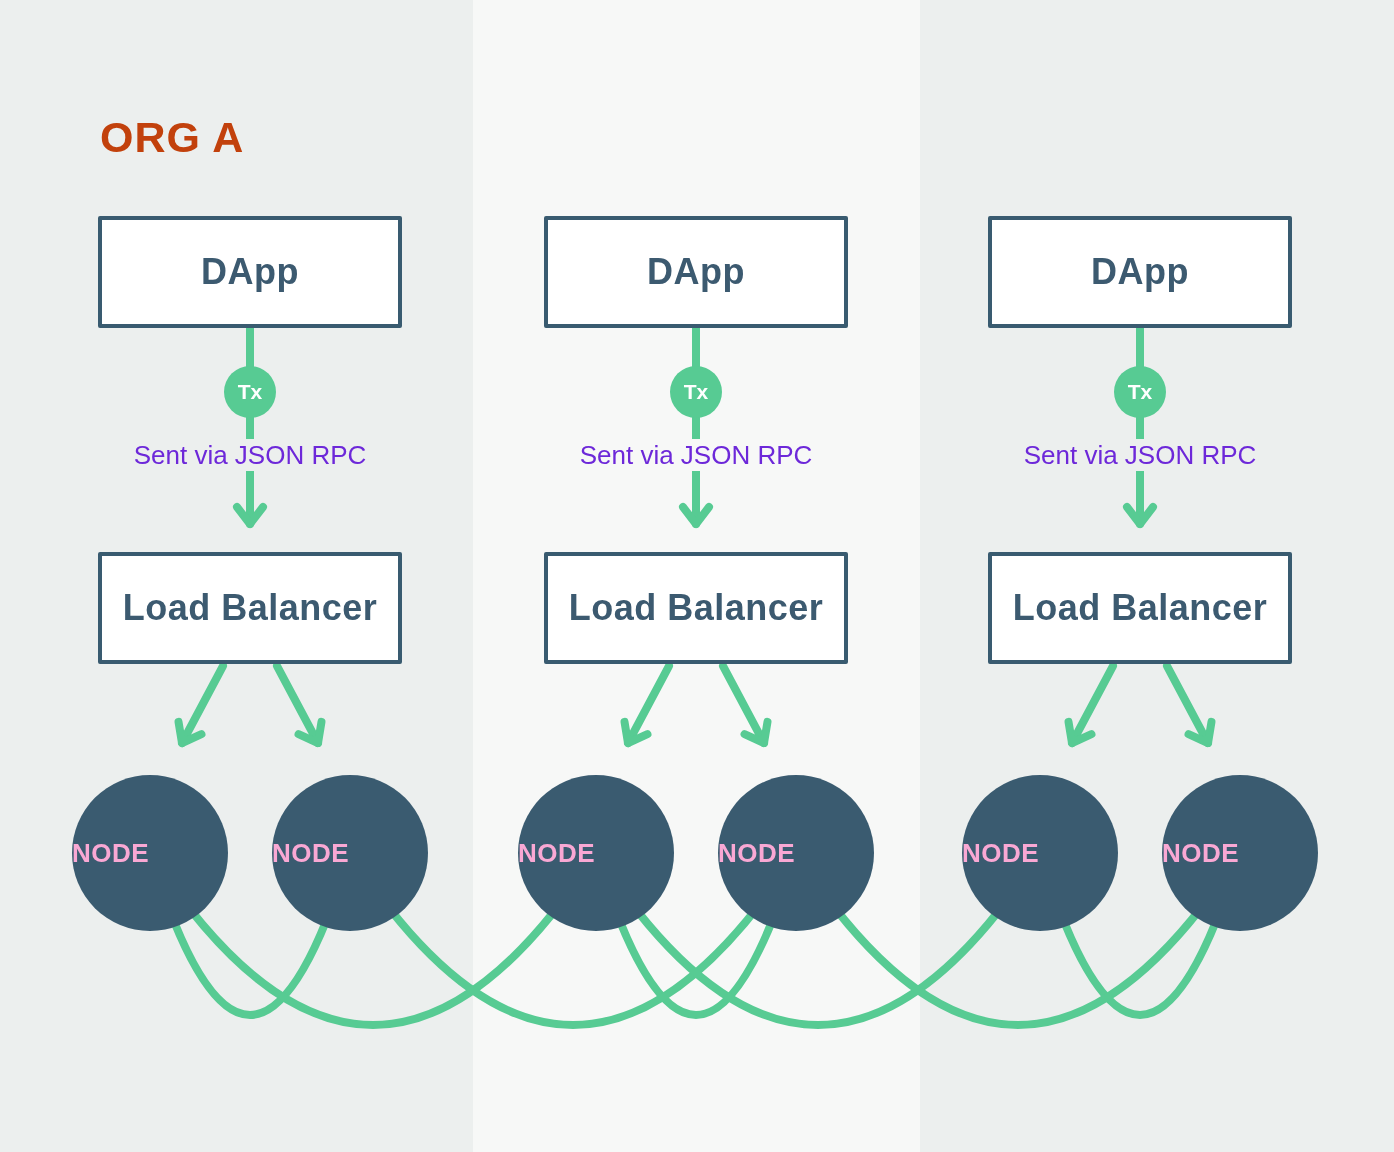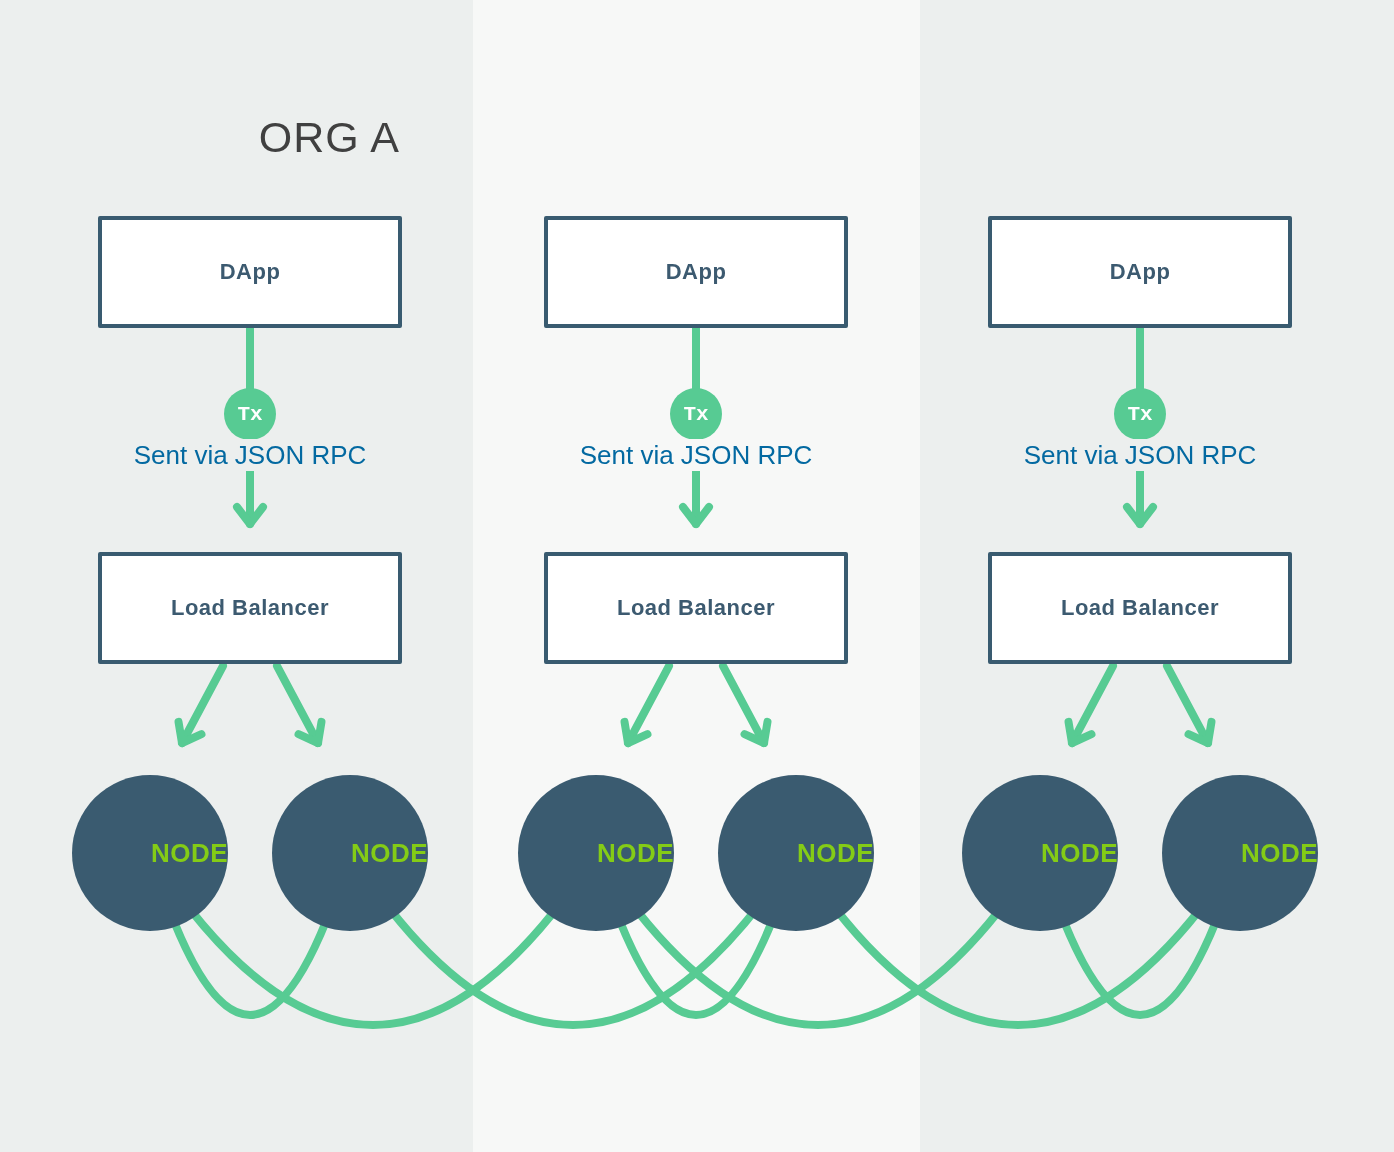--- a/index.html
+++ b/index.html
@@ -9,47 +9,47 @@
   }
   .band{position:absolute;top:0;height:1152px;}
   .band.outer{background:#ecefee;}
   .band.middle{background:#f7f8f7;}
   #band-a{left:0;width:473px;}
   #band-b{left:473px;width:447px;}
   #band-c{left:920px;width:474px;}
   #links{position:absolute;left:0;top:0;}
   .org-title{
     position:absolute;top:112px;width:300px;height:50px;
-    font-size:43px;font-weight:normal;color:#404040;
-    text-align:right;line-height:50px;letter-spacing:1px;
+    font-size:43px;font-weight:bold;color:#c2410c;
+    text-align:left;line-height:50px;letter-spacing:1px;
   }
   .box{
     position:absolute;width:296px;height:104px;background:#ffffff;
     border:4px solid #395b70;border-radius:2px;
     display:flex;align-items:center;justify-content:center;
-    font-size:22px;font-weight:bold;color:#3c5a70;letter-spacing:0.5px;
+    font-size:36px;font-weight:bold;color:#3c5a70;letter-spacing:0.5px;
   }
   .dapp{top:216px;}
   .lb{top:552px;}
   .tx-badge{
-    position:absolute;top:388px;width:52px;height:52px;border-radius:50%;
+    position:absolute;top:366px;width:52px;height:52px;border-radius:50%;
     background:#57cb93;color:#ffffff;font-size:21px;font-weight:bold;
-    display:flex;align-items:center;justify-content:center;font-family:Liberation Mono, monospace;
+    display:flex;align-items:center;justify-content:center;
   }
   .rpc-label{
     position:absolute;top:439px;height:32px;line-height:32px;
-    font-size:26px;color:#0369a1;text-align:center;padding:0 8px;
+    font-size:26px;color:#6d28d9;text-align:center;padding:0 8px;
     white-space:nowrap;transform:translateX(-50%);
   }
   .rpc-label.on-outer{background:#ecefee;}
   .rpc-label.on-middle{background:#f7f8f7;}
   .node{
     position:absolute;top:775px;width:156px;height:156px;border-radius:50%;
-    background:#3a5b70;color:#84cc16;font-size:26px;font-weight:bold;
-    letter-spacing:0.5px;display:flex;align-items:center;justify-content:flex-end;
+    background:#3a5b70;color:#f9a8d4;font-size:26px;font-weight:bold;
+    letter-spacing:0.5px;display:flex;align-items:center;justify-content:flex-start;
   }
 </style>
 </head>
 <body>
 
 <div id="canvas">
 
   <div class="band outer" id="band-a"></div>
   <div class="band middle" id="band-b"></div>
   <div class="band outer" id="band-c"></div>

